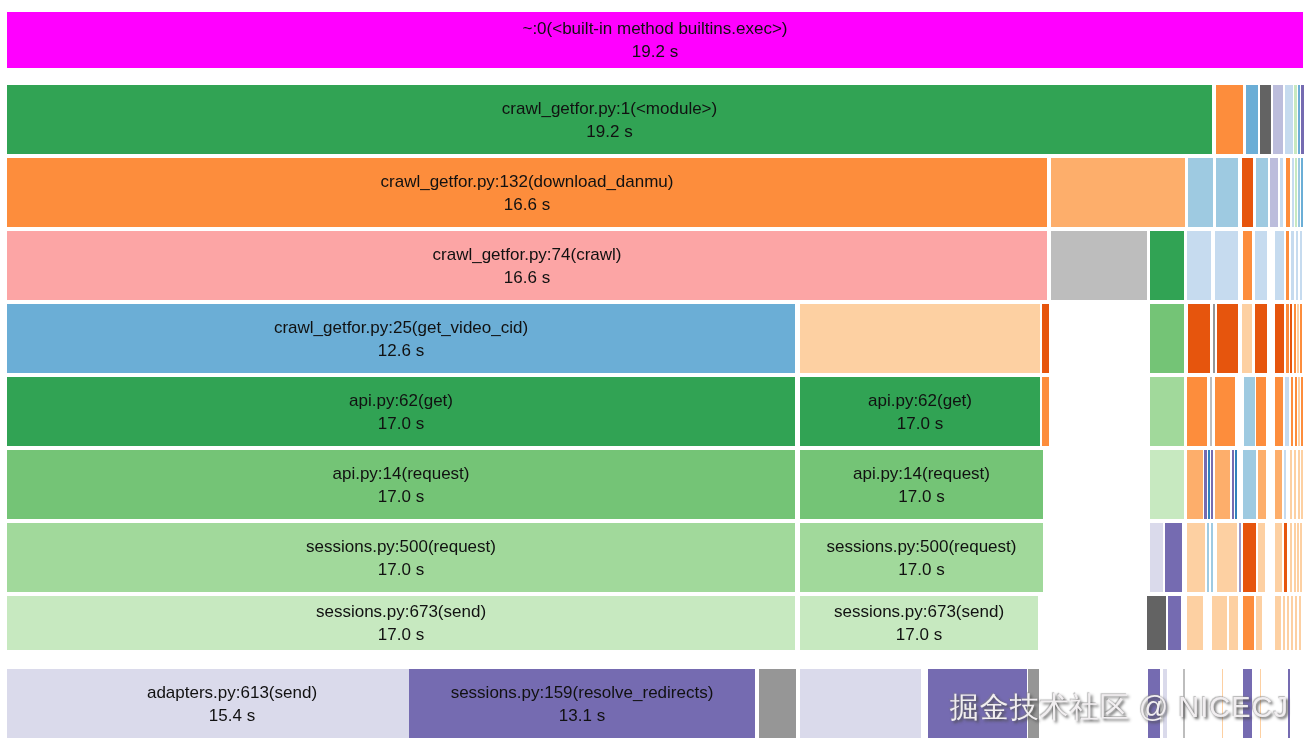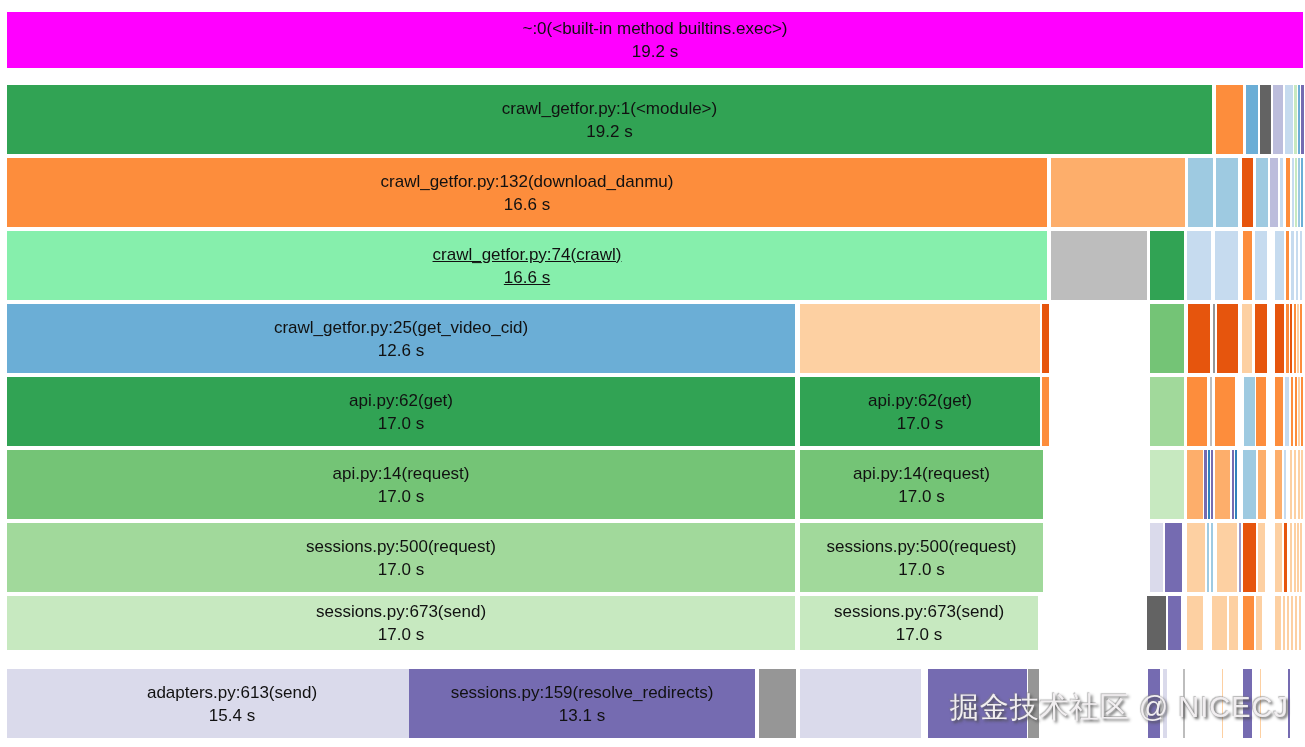--- a/index.html
+++ b/index.html
@@ -85,21 +85,21 @@
       <div class="bar" style="left: 1256px; width: 12px; background: rgb(158, 202, 225);"></div>
       <div class="bar" style="left: 1270px; width: 8px; background: rgb(188, 189, 220);"></div>
       <div class="bar" style="left: 1280px; width: 3px; background: rgb(198, 219, 239);"></div>
       <div class="bar" style="left: 1286px; width: 4px; background: rgb(253, 141, 60);"></div>
       <div class="bar" style="left: 1292px; width: 2px; background: rgb(198, 219, 239);"></div>
       <div class="bar" style="left: 1295px; width: 2px; background: rgb(199, 233, 192);"></div>
       <div class="bar" style="left: 1298px; width: 2px; background: rgb(158, 202, 225);"></div>
       <div class="bar" style="left: 1301px; width: 2px; background: rgb(107, 174, 214);"></div>
     </div>
     <div class="frow" style="top: 231px; height: 69px;">
-      <div class="bar" style="left: 7px; width: 1040px; background: #86efac; text-decoration: underline;">
+      <div class="bar" style="left: 7px; width: 1040px; background: #fca5a5;">
         <div class="name">crawl_getfor.py:74(crawl)</div>
         <div class="time">16.6 s</div>
       </div>
       <div class="bar" style="left: 1051px; width: 96px; background: rgb(189, 189, 189);"></div>
       <div class="bar" style="left: 1150px; width: 34px; background: rgb(49, 163, 84);"></div>
       <div class="bar" style="left: 1187px; width: 24px; background: rgb(198, 219, 239);"></div>
       <div class="bar" style="left: 1215px; width: 23px; background: rgb(198, 219, 239);"></div>
       <div class="bar" style="left: 1243px; width: 9px; background: rgb(253, 141, 60);"></div>
       <div class="bar" style="left: 1255px; width: 12px; background: rgb(198, 219, 239);"></div>
       <div class="bar" style="left: 1275px; width: 9px; background: rgb(198, 219, 239);"></div>

